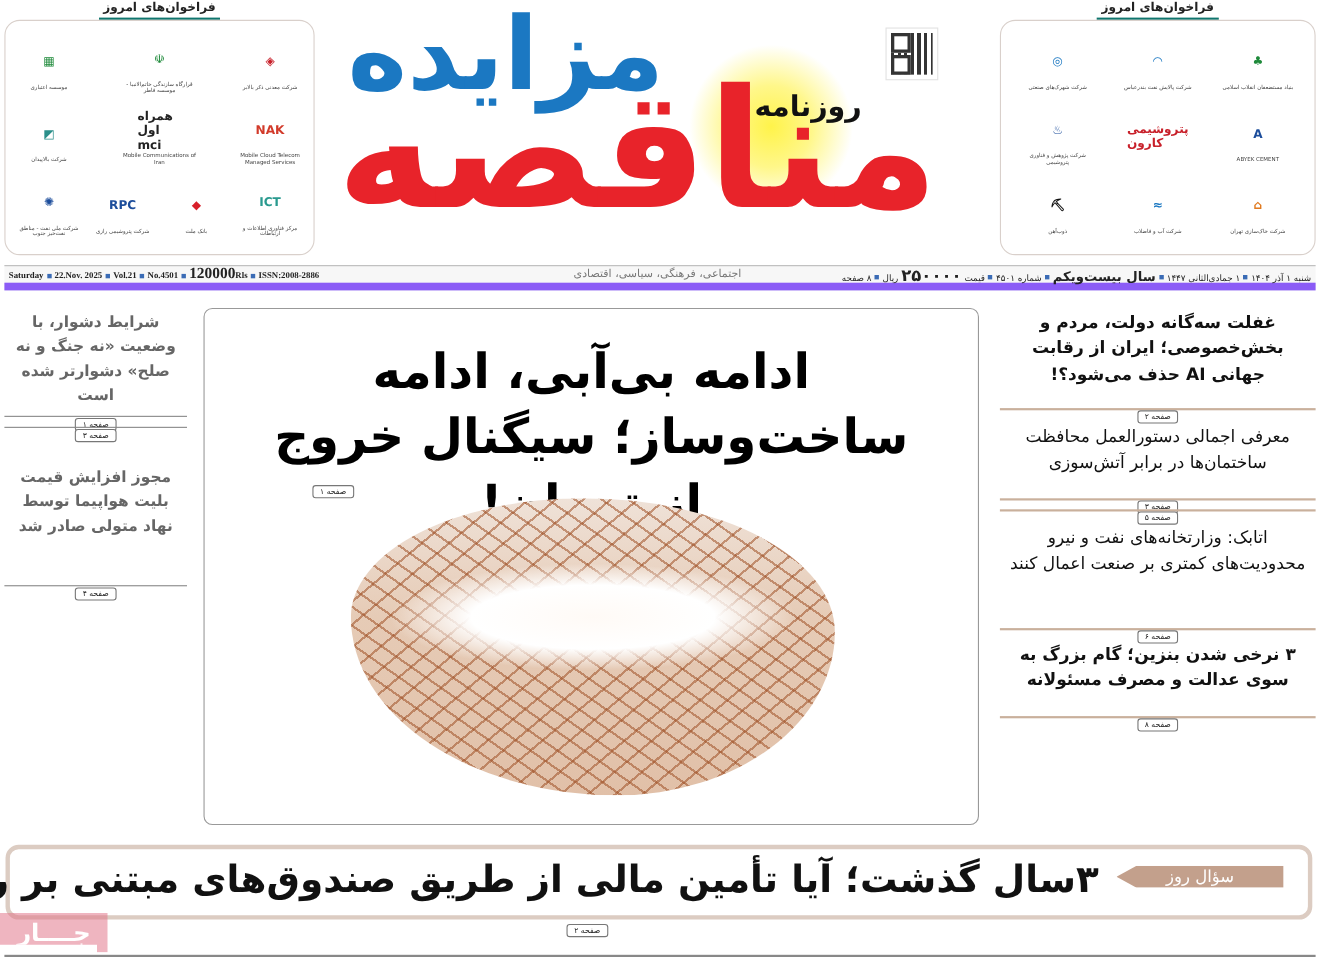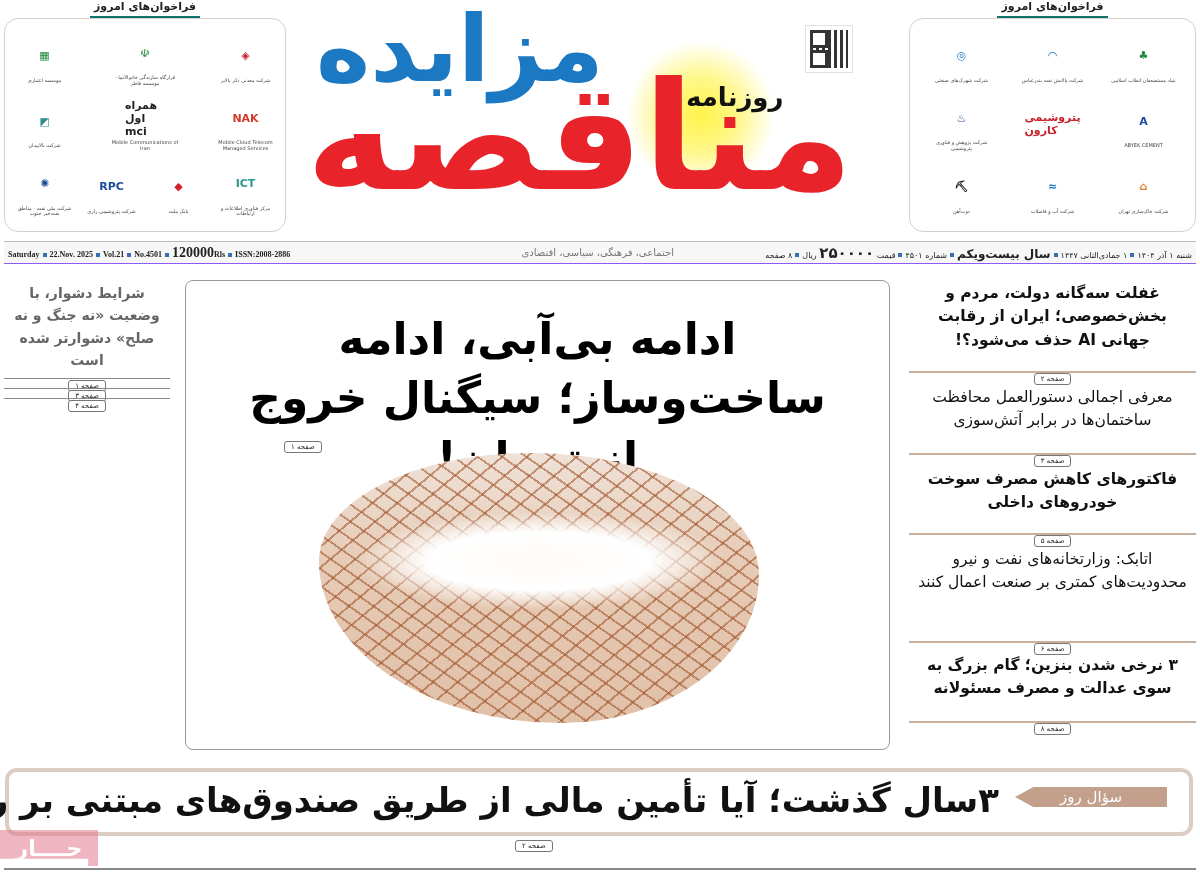--- a/index.html
+++ b/index.html
@@ -26,21 +26,21 @@
   .mh-blue { position: absolute; left: 20px; top: 4px; font-size: 92px; font-weight: bold; color: #1b78c2; direction: rtl; line-height: 1; letter-spacing: -4px; }
   .mh-red { position: absolute; left: 10px; top: 62px; font-size: 150px; font-weight: bold; color: #e8232a; direction: rtl; line-height: 1; letter-spacing: -8px; }
   .qr { position: absolute; left: 510px; top: 26px; width: 46px; height: 46px; background:
       repeating-linear-gradient(90deg, #111 0 3px, #fff 3px 6px),
       #fff; opacity: .85; border: 4px solid #fff; outline: 1px solid #ddd; }
   .qr::before, .qr::after { content: ""; position: absolute; width: 12px; height: 12px; border: 3px solid #111; background: #fff; }
   .qr::before { top: 0; left: 0; }
   .qr::after { bottom: 0; left: 0; }
 
   
-  .infobar { position: absolute; left: 4px; top: 241px; width: 1192px; height: 23px; border-top: 1px solid #bbb; border-bottom: 1px solid #8b5cf6; background: #f7f7f7; display: flex; align-items: center; justify-content: space-between; padding: 0 4px; font-size: 8px; }
+  .infobar { position: absolute; left: 4px; top: 241px; width: 1192px; height: 23px; border-top: 1px solid #bbb; border-bottom: 7px solid #8b5cf6; background: #f7f7f7; display: flex; align-items: center; justify-content: space-between; padding: 0 4px; font-size: 8px; }
   .info-en { font-family: "Liberation Serif", serif; font-weight: bold; direction: ltr; color: #222; }
   .info-en .price { font-size: 14px; }
   .sq { display: inline-block; width: 4px; height: 4px; background: #3a6bb5; margin: 0 3px; vertical-align: middle; }
   .info-mid { color: #777; direction: rtl; font-size: 10px; margin-left: 140px; }
   .info-fa { direction: rtl; color: #222; }
   .info-fa .big { font-weight: bold; font-size: 12px; }
   .info-fa .price { font-weight: bold; font-size: 15px; }
 
   
   .page-tag { display: inline-block; font-size: 7px; padding: 1px 6px; border: 1px solid #777; border-radius: 3px; background: #fff; direction: rtl; color: #222; }
@@ -185,41 +185,41 @@
     <span>شنبه ۱ آذر ۱۴۰۴</span><span class="sq"></span><span>۱ جمادی‌الثانی ۱۴۴۷</span><span class="sq"></span><span class="big">سال بیست‌ویکم</span><span class="sq"></span><span>شماره ۴۵۰۱</span><span class="sq"></span><span>قیمت</span> <span class="price">۲۵۰۰۰۰</span> <span>ریال</span><span class="sq"></span><span>۸ صفحه</span>
   </div>
 </div>
 
 <div class="left-col">
   <div class="l-item" style="height:95px;padding-top:4px;">
     <div class="hl bold">شرایط دشوار، با وضعیت «نه جنگ و نه صلح» دشوارتر شده است</div>
   </div>
   <div class="divider thin"><span class="page-tag">صفحه ۱</span></div>
   <div class="divider thin"><span class="page-tag">صفحه ۳</span></div>
+  <div class="l-item" style="height:134px;padding-top:30px;">
+    <div class="hl bold">مجوز افزایش قیمت بلیت هواپیما توسط نهاد متولی صادر شد</div>
+  </div>
   <div class="divider thin"><span class="page-tag">صفحه ۴</span></div>
 </div>
 
 <div class="center-box">
   <div class="main-hl">ادامه بی‌آبی، ادامه ساخت‌وساز؛ سیگنال خروج از تهران!</div>
   <span class="page-tag main-tag">صفحه ۱</span>
   <div class="photo"></div>
 </div>
 
 <div class="right-col">
   <div class="r-item" style="height:88px;">
     <div class="hl bold">غفلت سه‌گانه دولت، مردم و بخش‌خصوصی؛ ایران از رقابت جهانی AI حذف می‌شود؟!</div>
   </div>
   <div class="divider"><span class="page-tag">صفحه ۲</span></div>
   <div class="r-item" style="height:72px;padding-top:10px;">
     <div class="hl">معرفی اجمالی دستورالعمل محافظت ساختمان‌ها در برابر آتش‌سوزی</div>
   </div>
   <div class="divider"><span class="page-tag">صفحه ۳</span></div>
-  <div class="r-item" style="height:70px;padding-top:10px;">
-    <div class="hl bold">فاکتورهای کاهش مصرف سوخت خودروهای داخلی</div>
-  </div>
   <div class="divider"><span class="page-tag">صفحه ۵</span></div>
   <div class="r-item" style="height:98px;padding-top:10px;">
     <div class="hl">اتابک: وزارتخانه‌های نفت و نیرو محدودیت‌های کمتری بر صنعت اعمال کنند</div>
   </div>
   <div class="divider"><span class="page-tag">صفحه ۶</span></div>
   <div class="r-item" style="height:70px;padding-top:8px;">
     <div class="hl bold">۳ نرخی شدن بنزین؛ گام بزرگ به سوی عدالت و مصرف مسئولانه</div>
   </div>
   <div class="divider"><span class="page-tag">صفحه ۸</span></div>
 </div>

